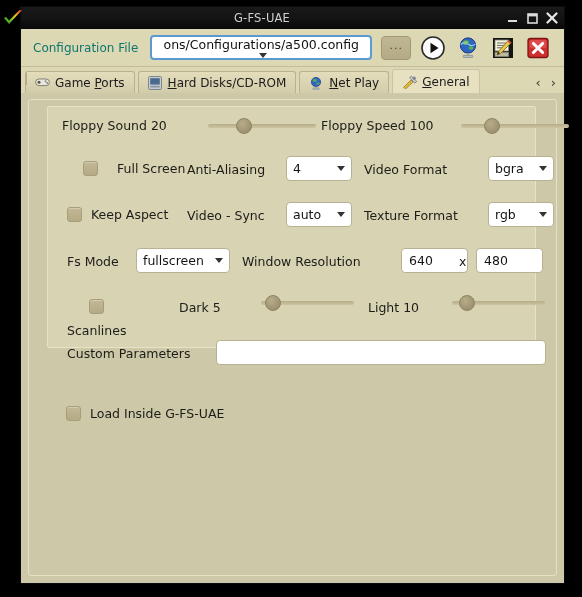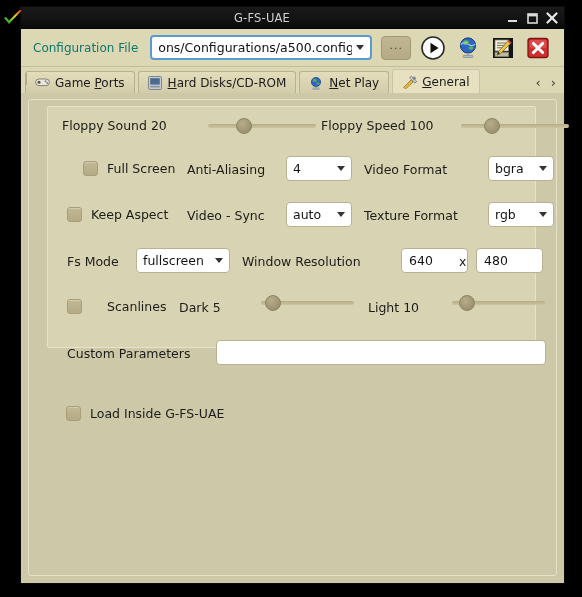--- a/index.html
+++ b/index.html
@@ -68,20 +68,21 @@
     white-space: nowrap;
   }
   #cfg-combo {
     width: 222px; height: 25px;
     background: #ffffff;
     border: 2px solid #5b9ad1;
     border-radius: 4px;
     display: flex; align-items: center;
     padding: 0 6px;
     position: relative;
+    flex-direction: column;
   }
   #cfg-combo .val {
     font-size: 12.5px;
     color: #111;
     white-space: nowrap;
     overflow: hidden;
     flex: 1 1 auto;
   }
   .chev {
     width: 0; height: 0;
@@ -410,21 +411,21 @@
           <div class="row" style="left:273px; top:11px;">
             <span class="lbl">Floppy Speed 100</span>
           </div>
           <div class="row" style="left:413px; top:11px;">
             <div class="slider" style="width:108px">
               <div class="track"></div>
               <div class="knob" style="left:21%"></div>
             </div>
           </div>
 
-          <div class="row" style="left:19px; top:54px; gap:9px;padding-left:16px;">
+          <div class="row" style="left:19px; top:54px; gap:19px;padding-left:16px;">
             <span class="cb"></span>
             <span class="lbl">Full Screen</span>
           </div>
           <div class="row" style="left:139px; top:55px;">
             <span class="lbl">Anti-Aliasing</span>
           </div>
           <div class="row" style="left:238px; top:49px;">
             <div class="dd" style="width:66px">
               <span class="val">4</span>
               <span class="chev"></span>
@@ -478,21 +479,21 @@
           <div class="row" style="left:328px; top:141px;margin-left:25px;">
             <div class="ti" style="width:67px">640</div>
           </div>
           <div class="row" style="left:411px; top:147px;">
             <span class="lbl">x</span>
           </div>
           <div class="row" style="left:428px; top:141px;">
             <div class="ti" style="width:67px">480</div>
           </div>
 
-          <div class="row" style="left:19px; top:192px; gap:25px;">
+          <div class="row" style="left:19px; top:192px; gap:9px;flex-direction:column;">
             <span class="cb"></span>
             <span class="lbl">Scanlines</span>
           </div>
           <div class="row" style="left:131px; top:193px;">
             <span class="lbl">Dark 5</span>
           </div>
           <div class="row" style="left:213px; top:188px;">
             <div class="slider" style="width:93px">
               <div class="track"></div>
               <div class="knob" style="left:4%"></div>

